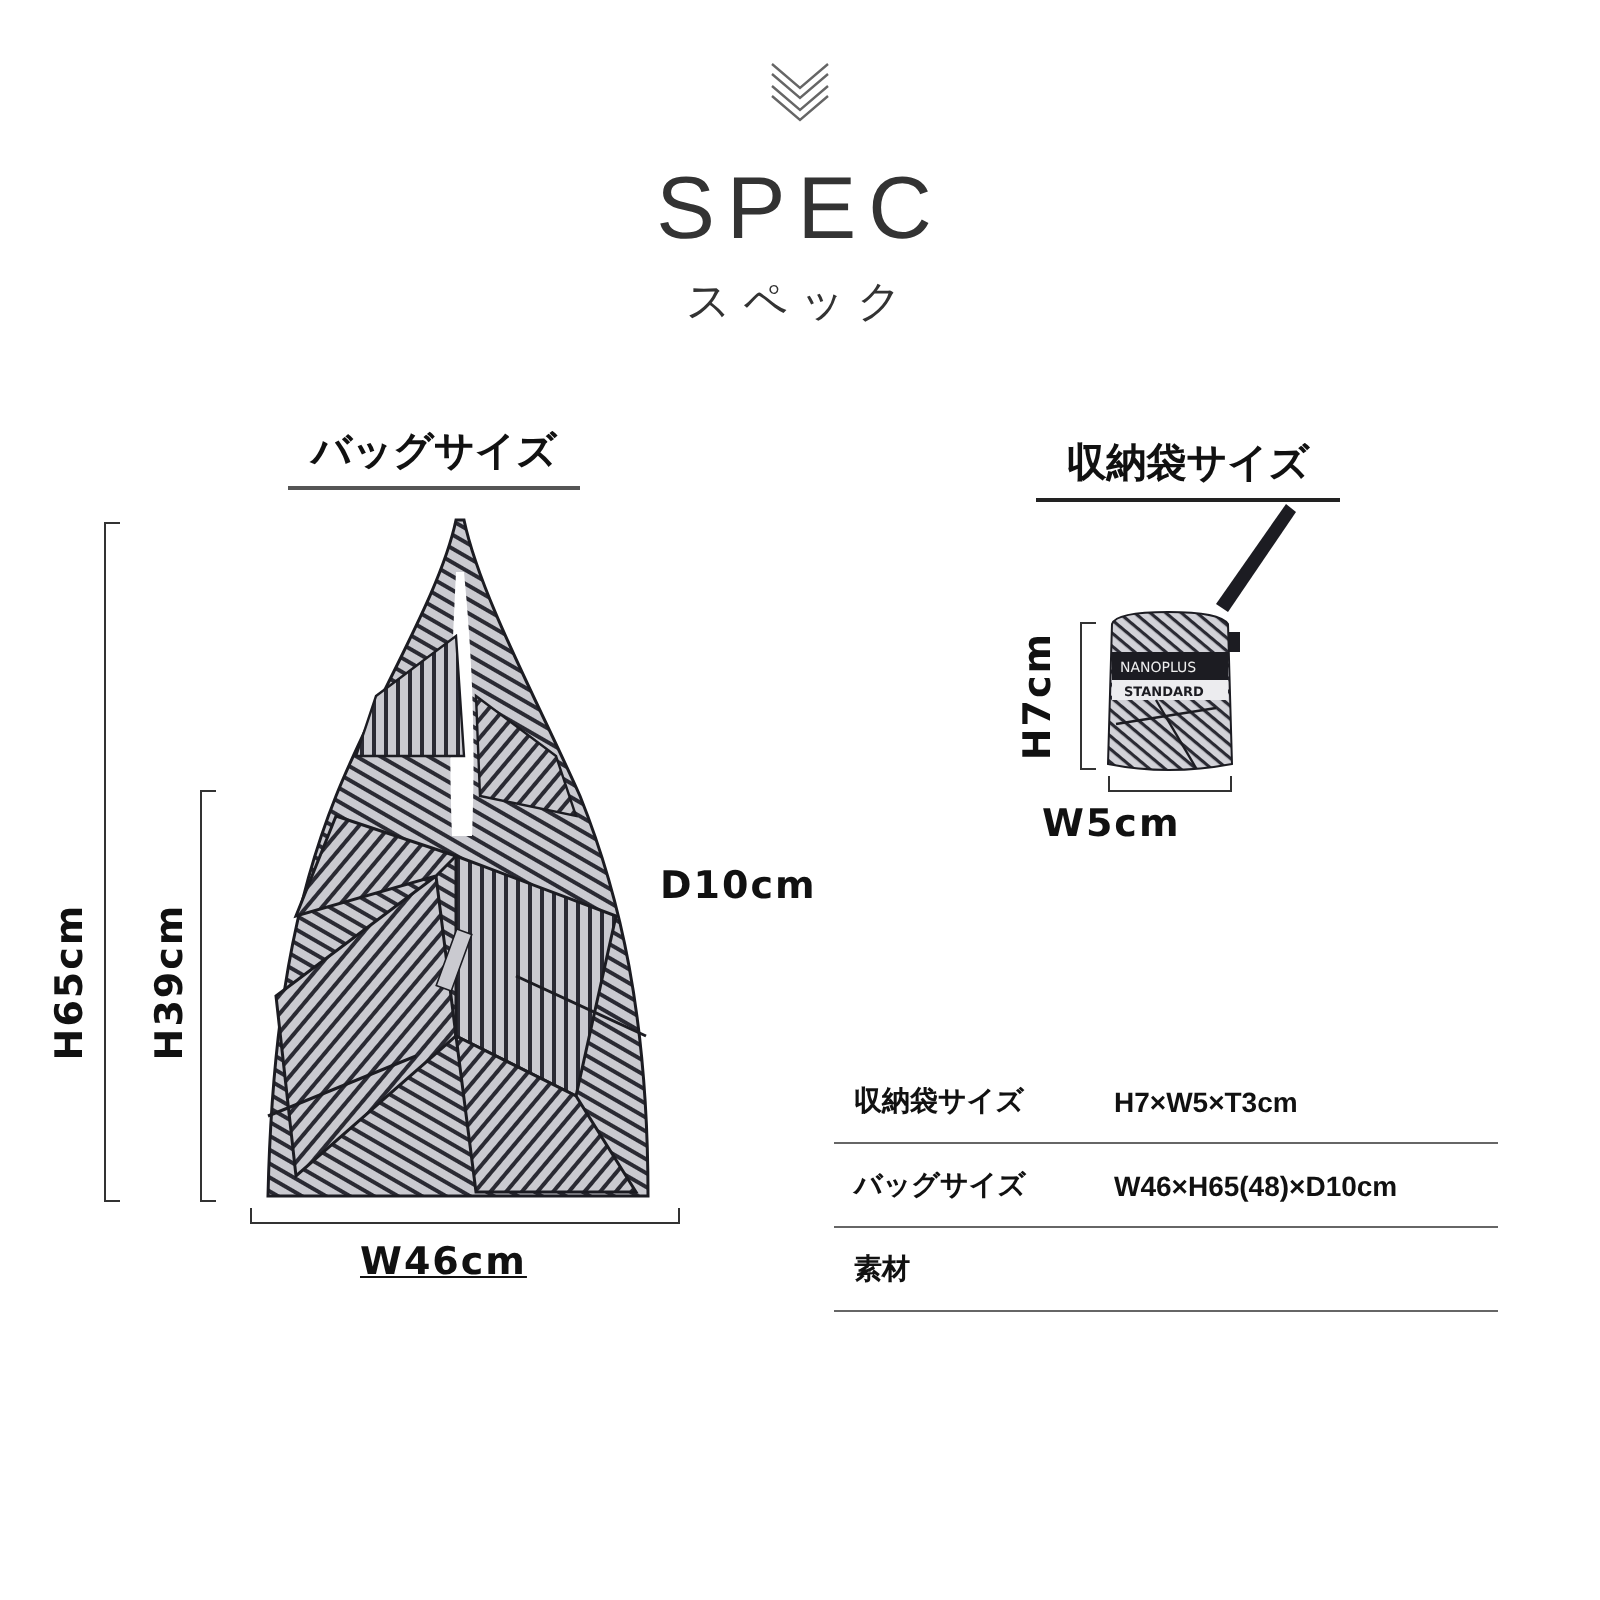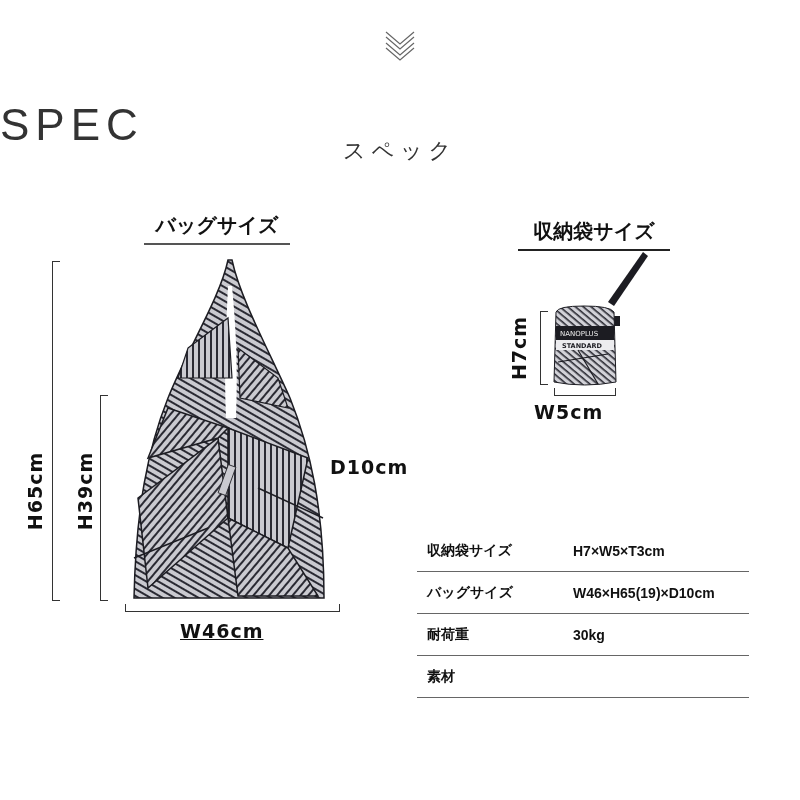--- a/index.html
+++ b/index.html
@@ -1,42 +1,42 @@
 <!DOCTYPE html>
 <html><head>
 <meta charset="utf-8">
 <style>
   * { box-sizing: border-box; margin: 0; padding: 0; }
   html, body { width: 800px; height: 800px; background: #ffffff; overflow: hidden; }
   body { position: relative; font-family: "DejaVu Sans", sans-serif; color: #1a1a1a; }
 
   .chevrons { position: absolute; left: 383px; top: 28px; width: 34px; height: 34px; }
-  .title { position: absolute; left: 0; width: 800px; top: 80px; 
-    font-family: "Liberation Sans", sans-serif; font-size: 44px; letter-spacing: 6px; color: #333; font-weight: normal; margin-top: 20px; }
+  .title { position: absolute; left: 0; width: 800px; top: 80px; text-align: center;
+    font-family: "Liberation Sans", sans-serif; font-size: 44px; letter-spacing: 6px; color: #333; font-weight: normal; }
   .subtitle { position: absolute; left: 0; width: 800px; top: 136px; text-align: center;
     font-size: 22px; letter-spacing: 6px; color: #333; }
 
   .section-heading { position: absolute; font-weight: bold; font-size: 20px; color: #111; text-align: center;
     padding-bottom: 4px; border-bottom: 2px solid #555; }
   .sh-bag { left: 144px; top: 212px; width: 146px; }
   .sh-pouch { left: 518px; top: 218px; width: 152px; border-bottom-color: #222; }
 
   .dim-label { position: absolute; font-weight: bold; font-size: 19px; color: #111; font-family: "DejaVu Sans", sans-serif; letter-spacing: 1px; }
   .vert { transform: rotate(-90deg); transform-origin: center center; white-space: nowrap; }
 
   .bracket-v { position: absolute; border-left: 1.5px solid #333; border-top: 1.5px solid #333; border-bottom: 1.5px solid #333; width: 8px; }
   .bracket-h { position: absolute; border-left: 1.5px solid #333; border-bottom: 1.5px solid #333; border-right: 1.5px solid #333; height: 8px; }
 
   .bag { position: absolute; left: 128px; top: 258px; width: 200px; height: 350px; }
   .pouch { position: absolute; left: 548px; top: 250px; width: 110px; height: 140px; }
 
   .spec-table { position: absolute; left: 417px; top: 530px; width: 332px; }
   .spec-row { display: flex; align-items: center; height: 42px; border-bottom: 1.5px solid #666; }
   .spec-row .k { width: 140px; padding-left: 10px; font-weight: bold; font-size: 14px; color: #111; }
-  .spec-row .v { font-weight: bold; font-size: 14px; color: #111; font-family: "Liberation Sans", sans-serif; margin-left: 16px; }
+  .spec-row .v { font-weight: bold; font-size: 14px; color: #111; font-family: "Liberation Sans", sans-serif; }
 </style>
 </head>
 <body>
 
 <svg class="chevrons" viewBox="0 0 34 34">
   <polyline points="3,4 17,16 31,4" fill="none" stroke="#666" stroke-width="1.2"></polyline>
   <polyline points="3,9 17,21 31,9" fill="none" stroke="#666" stroke-width="1.2"></polyline>
   <polyline points="3,15 17,27 31,15" fill="none" stroke="#666" stroke-width="1.2"></polyline>
   <polyline points="3,20 17,32 31,20" fill="none" stroke="#666" stroke-width="1.2"></polyline>
 </svg>
@@ -47,21 +47,21 @@
 
 <div class="bracket-v" style="left:52px; top:261px; height:340px;"></div>
 <div class="dim-label vert" style="left:-5px; top:480px; width:80px; text-align:center;">H65cm</div>
 
 <div class="bracket-v" style="left:100px; top:395px; height:206px;"></div>
 <div class="dim-label vert" style="left:45px; top:480px; width:80px; text-align:center;">H39cm</div>
 
 <div class="bracket-h" style="left:125px; top:604px; width:215px;"></div>
 <div class="dim-label" style="left:180px; top:620px;text-decoration:underline;">W46cm</div>
 
-<div class="dim-label" style="left:330px; top:456px;">D10cm</div>
+<div class="dim-label" style="left:330px; top:432px;">D10cm</div>
 
 <svg class="bag" viewBox="0 0 200 350">
   <defs>
     <pattern id="stripeA" width="6" height="6" patternUnits="userSpaceOnUse" patternTransform="rotate(30)">
       <rect width="6" height="6" fill="#cacad0"></rect>
       <rect width="6" height="2" fill="#2a2a33"></rect>
     </pattern>
     <pattern id="stripeB" width="6" height="6" patternUnits="userSpaceOnUse" patternTransform="rotate(-50)">
       <rect width="6" height="6" fill="#cacad0"></rect>
       <rect width="6" height="2" fill="#2a2a33"></rect>
@@ -86,21 +86,21 @@
   <line x1="130" y1="230" x2="195" y2="260" stroke="#1c1c22" stroke-width="1.5"></line>
   <rect x="84" y="218" width="30" height="8" fill="#cacad0" stroke="#1c1c22" stroke-width="0.8" transform="rotate(-70 99 222)"></rect>
 </svg>
 
 <div class="section-heading sh-pouch">収納袋サイズ</div>
 
 <div class="bracket-v" style="left:540px; top:311px; height:74px;"></div>
 <div class="dim-label vert" style="left:484px; top:337px; width:70px; text-align:center;">H7cm</div>
 
 <div class="bracket-h" style="left:554px; top:388px; width:62px;"></div>
-<div class="dim-label" style="left:534px; top:401px;">W5cm</div>
+<div class="dim-label" style="left:521px; top:401px;">W5cm</div>
 
 <svg class="pouch" viewBox="0 0 110 140">
   <defs>
     <pattern id="pstripe" width="5" height="5" patternUnits="userSpaceOnUse" patternTransform="rotate(40)">
       <rect width="5" height="5" fill="#d2d2d8"></rect>
       <rect width="5" height="1.6" fill="#2a2a33"></rect>
     </pattern>
   </defs>
 
   <path d="M95,2 L60,52 L66,56 L100,6 Z" fill="#1c1c22"></path>
@@ -116,22 +116,18 @@
   <line x1="30" y1="100" x2="50" y2="134" stroke="#1c1c22" stroke-width="1.2"></line>
 </svg>
 
 <div class="spec-table">
   <div class="spec-row">
     <span class="k">収納袋サイズ</span>
     <span class="v">H7×W5×T3cm</span>
   </div>
   <div class="spec-row">
     <span class="k">バッグサイズ</span>
-    <span class="v">W46×H65(19)×D10cm</span>
-  </div>
-  <div class="spec-row">
-    <span class="k">耐荷重</span>
-    <span class="v">30kg</span>
+    <span class="v">W46×H65(48)×D10cm</span>
   </div>
   <div class="spec-row">
     <span class="k">素材</span>
   </div>
 </div>
 
 </body></html>

